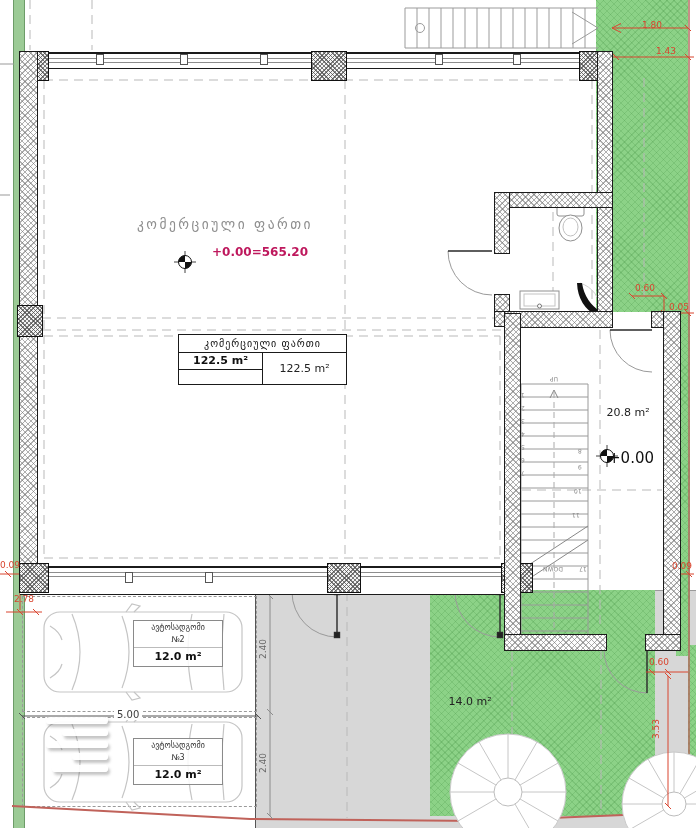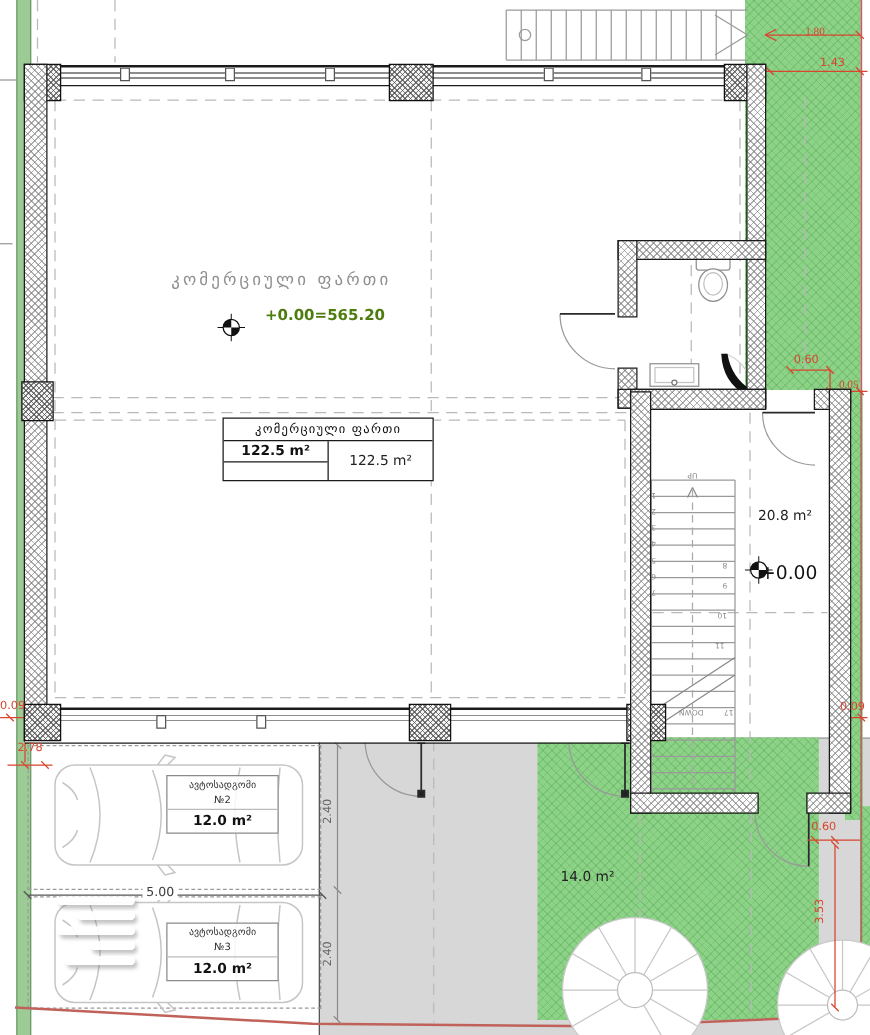--- a/index.html
+++ b/index.html
@@ -20,21 +20,21 @@
   .block{background-color:#f4f4f4;
     background-image:repeating-linear-gradient(45deg,rgba(70,70,70,.7) 0 1px,transparent 1px 3px),
                      repeating-linear-gradient(135deg,rgba(70,70,70,.7) 0 1px,transparent 1px 3px);
     outline:1.4px solid #111;}
   .window-band{border-top:2px solid #1b1b1b;border-bottom:1.6px solid #1b1b1b;
     background:linear-gradient(to bottom,#fff 0 4px,#8d8d8d 4px 5px,#fff 5px 8px,#8d8d8d 8px 9px,#fff 9px 100%);}
   .mullion{background:#fff;border:1px solid #555;width:6px;height:9px;}
   
   .t{position:absolute;white-space:nowrap;}
   .room-label{font-size:13.5px;letter-spacing:2.5px;color:#8f8f8f;text-align:center;}
-  .elev-red{font-size:12px;font-weight:bold;color:#4d7c0f;text-align:center;}
+  .elev-red{font-size:12px;font-weight:bold;color:#be185d;text-align:center;}
   .dim-red{font-size:9px;color:#d9452f;}
   .dim-gray{font-size:9px;color:#666;}
   .dim-black{font-size:10px;color:#3c3c3c;background:#fff;padding:0 3px;}
   .area-lbl{font-size:11px;color:#222;text-align:center;}
   .big-elev{font-size:15px;color:#111;text-align:center;}
   .tiny{font-size:6px;color:#8a8a8a;}
   .rot180{transform:rotate(180deg);}
   .rot90{transform:rotate(-90deg);}
   
   .area-table{position:absolute;left:178px;top:334px;width:167px;border:1px solid #1a1a1a;background:#fff;}
@@ -288,24 +288,24 @@
     <div class="nm">ავტოსადგომი</div>
     <div class="nm">№2</div>
     <div class="ar">12.0 m²</div>
   </div>
   <div class="stall-box" style="left:133px;top:738px;">
     <div class="nm">ავტოსადგომი</div>
     <div class="nm">№3</div>
     <div class="ar">12.0 m²</div>
   </div>
 
-  <div class="t dim-red" style="left:636px;top:20px;width:32px;text-align:center;font-family:Liberation Serif, serif;">1.80</div>
+  <div class="t dim-red" style="left:636px;top:20px;width:32px;text-align:center;">1.80</div>
   <div class="t dim-red" style="left:644px;top:46px;width:32px;text-align:right;">1.43</div>
   <div class="t dim-red" style="left:630px;top:283px;width:30px;text-align:center;">0.60</div>
-  <div class="t dim-red" style="left:664px;top:302px;width:30px;text-align:center;font-family:Liberation Serif, serif;">0.05</div>
+  <div class="t dim-red" style="left:664px;top:302px;width:30px;text-align:center;">0.05</div>
   <div class="t dim-red" style="left:668px;top:561px;width:28px;text-align:center;">0.09</div>
   <div class="t dim-red" style="left:644px;top:657px;width:30px;text-align:center;">0.60</div>
   <div class="t dim-red rot90" style="left:638px;top:724px;width:36px;text-align:center;">3.53</div>
   <div class="t dim-red" style="left:0px;top:560px;width:26px;">0.09</div>
   <div class="t dim-red" style="left:14px;top:594px;width:30px;">2.78</div>
   <div class="t dim-black" style="left:114px;top:709px;text-align:center;">5.00</div>
   <div class="t dim-gray rot90" style="left:245px;top:644px;width:36px;text-align:center;">2.40</div>
   <div class="t dim-gray rot90" style="left:245px;top:758px;width:36px;text-align:center;">2.40</div>
 
   <div class="wm">

